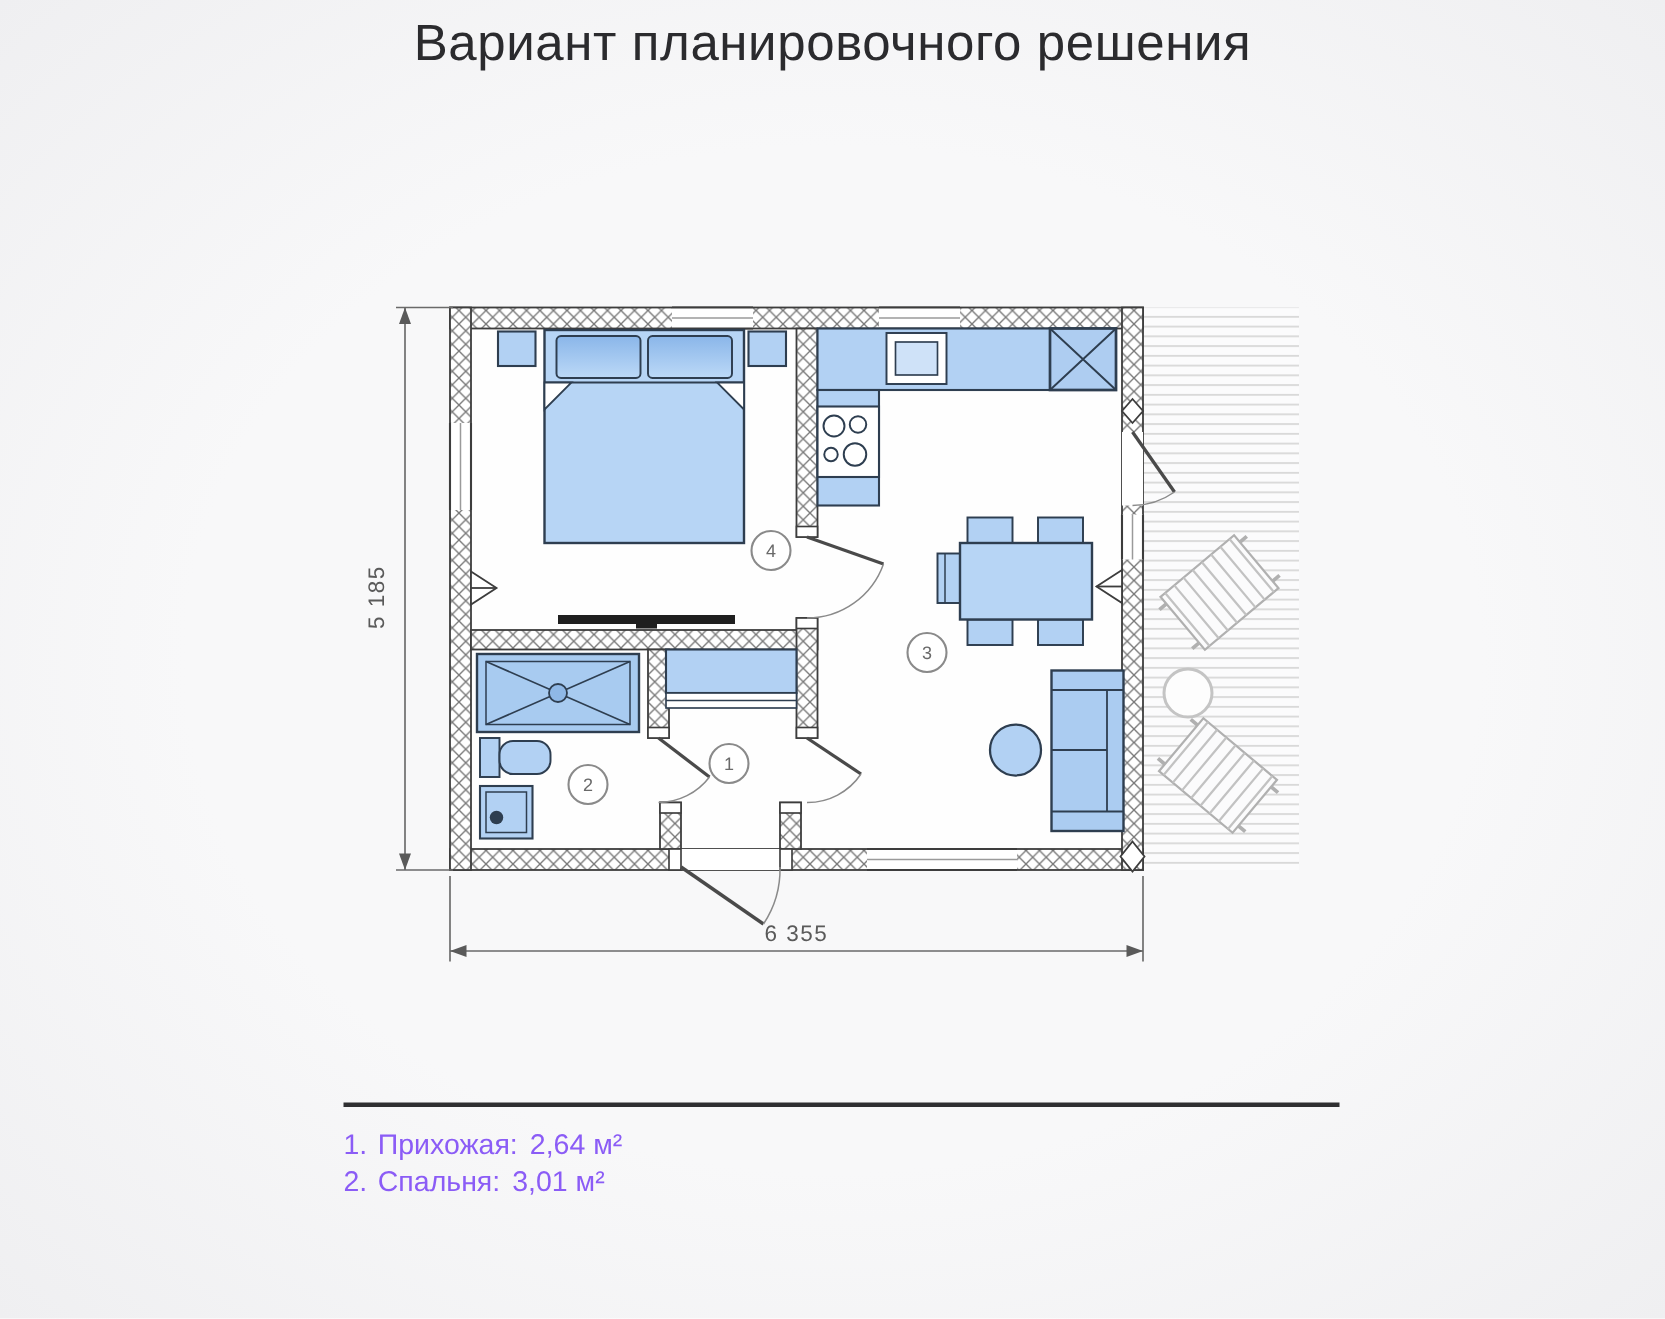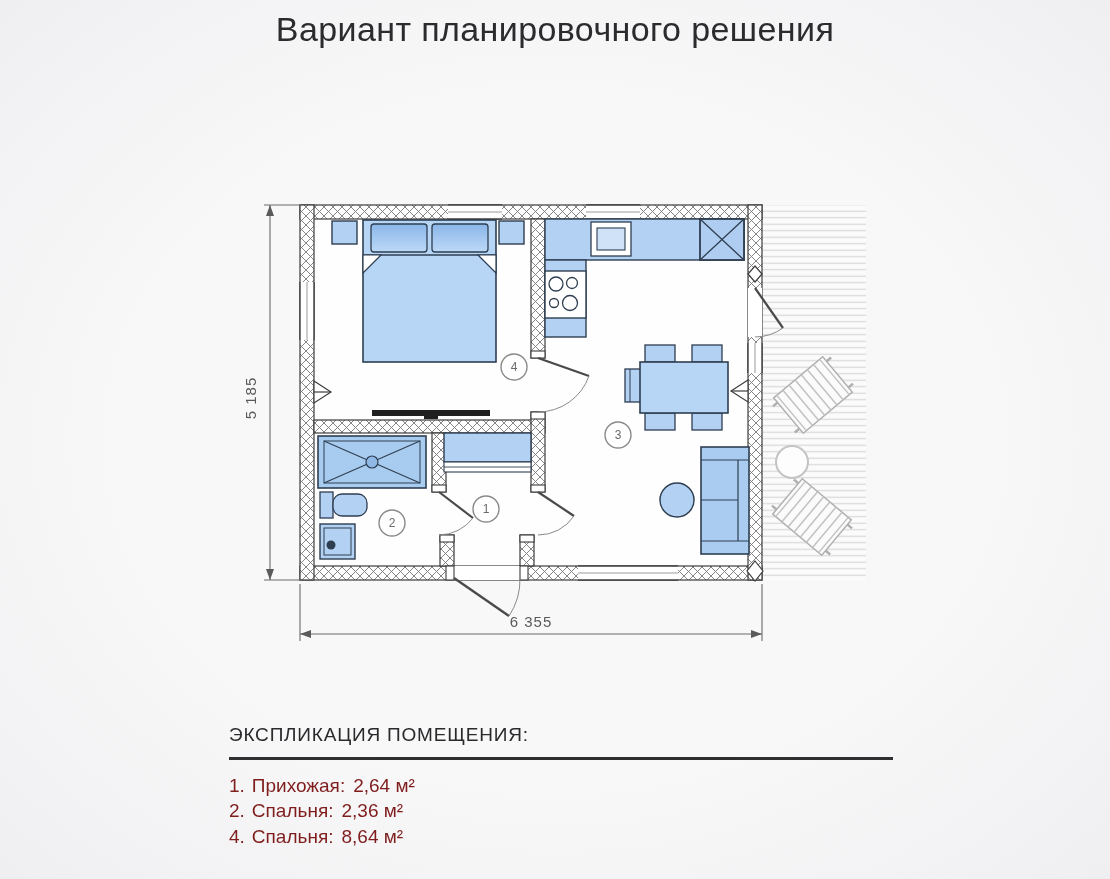--- a/index.html
+++ b/index.html
@@ -12,21 +12,21 @@
   .page-title{
     position:absolute;top:10px;left:0;width:1110px;margin:0;
     text-align:center;font-size:34px;font-weight:500;letter-spacing:.4px;
     color:#2b2b2e;
   }
   .plan-svg{position:absolute;left:0;top:0;}
   .legend{position:absolute;left:229px;top:724px;width:664px;}
   .legend-heading{font-size:19px;letter-spacing:.8px;color:#2a2a2d;}
   .legend-divider{margin-top:11px;width:664px;height:2.5px;background:#2f2f31;}
   .legend-rows{margin-top:13px;}
-  .legend-row{font-size:19px;line-height:25.5px;color:#7f1d1d;white-space:nowrap;}
+  .legend-row{font-size:19px;line-height:25.5px;color:#8b5cf6;white-space:nowrap;}
   .legend-row .prefix{margin-right:7px;}
   .legend-row .label{margin-right:8px;}
   svg text{font-family:"Liberation Sans","DejaVu Sans",sans-serif;}
   .dim-text{font-size:15px;letter-spacing:1px;fill:#5a5a5a;}
   .badge-num{font-size:12px;fill:#6a6a6a;}
 </style>
 </head>
 <body>
 
 <div class="page">
@@ -268,28 +268,24 @@
         <text class="badge-num" x="618" y="435" text-anchor="middle" dy=".35em">3</text>
       </g>
       <g>
         <circle cx="514" cy="367" r="13" fill="#ffffff" stroke="#8a8a8a" stroke-width="1.4"></circle>
         <text class="badge-num" x="514" y="367" text-anchor="middle" dy=".35em">4</text>
       </g>
     </g>
   </svg>
 
   <div class="legend">
-    <div class="legend-heading">ЭКСПЛИКАЦИЯ ПОМЕЩЕНИЯ:</div>
     <div class="legend-divider"></div>
     <div class="legend-rows">
       <div class="legend-row">
         <span class="prefix">1.</span><span class="label">Прихожая:</span><span class="area">2,64 м²</span>
       </div>
       <div class="legend-row">
-        <span class="prefix">2.</span><span class="label">Спальня:</span><span class="area">2,36 м²</span>
-      </div>
-      <div class="legend-row">
-        <span class="prefix">4.</span><span class="label">Спальня:</span><span class="area">8,64 м²</span>
+        <span class="prefix">2.</span><span class="label">Спальня:</span><span class="area">3,01 м²</span>
       </div>
     </div>
   </div>
 
 </div>
 
 </body></html>

